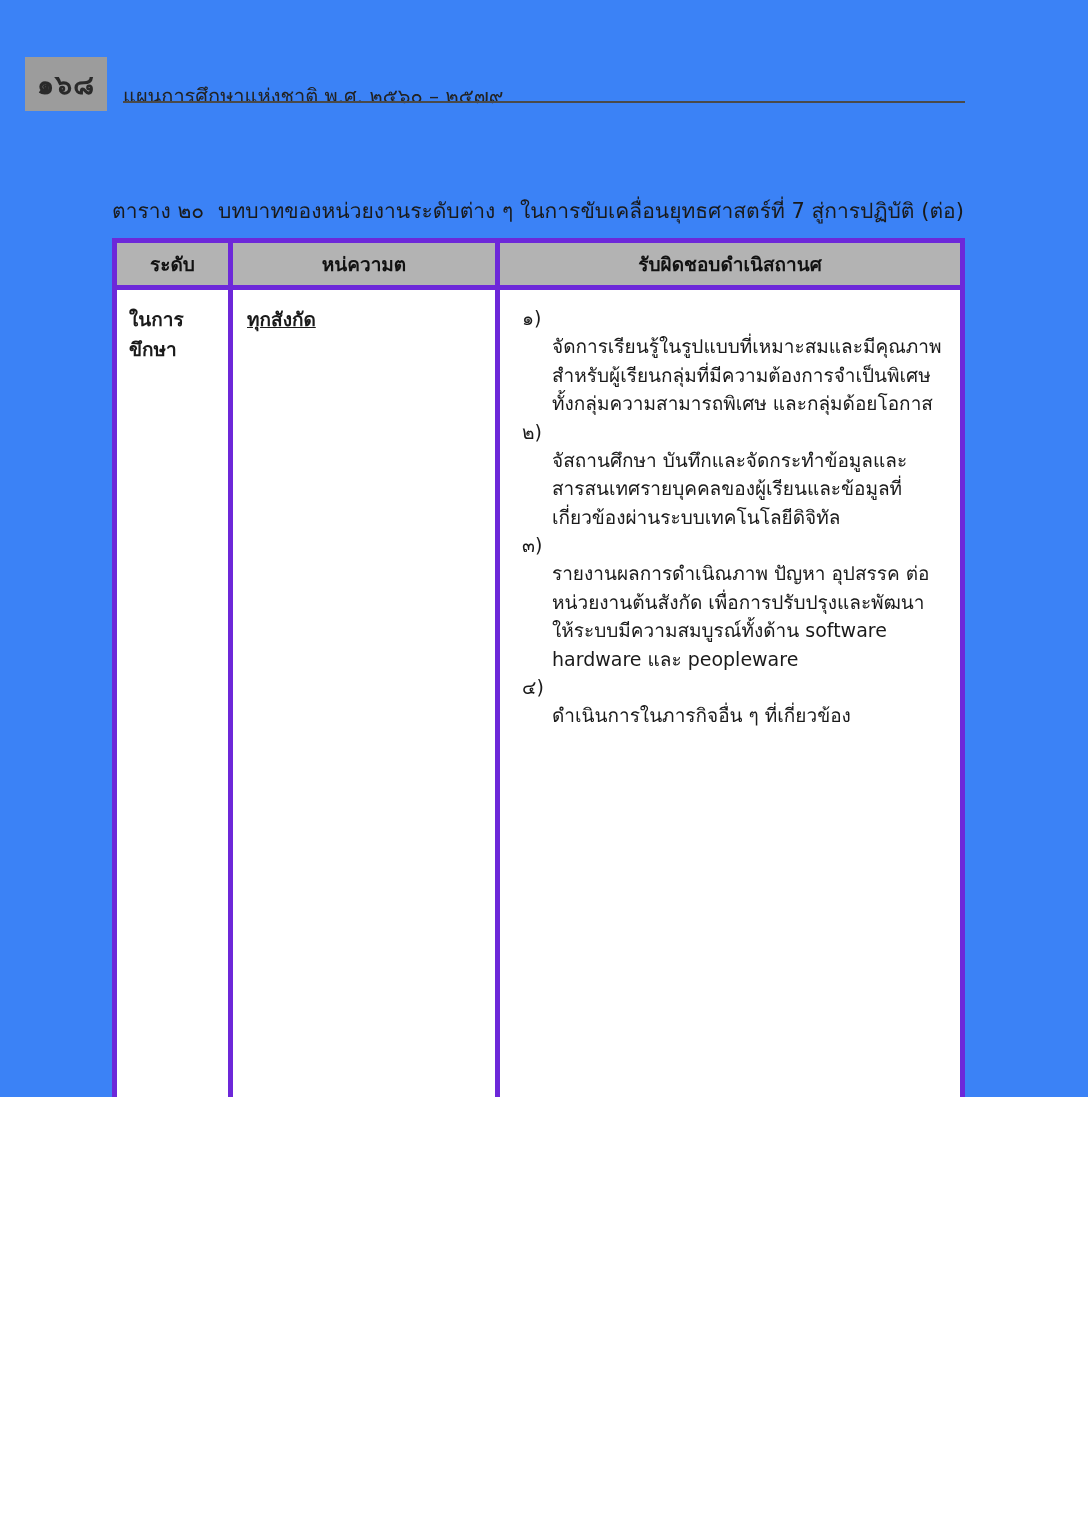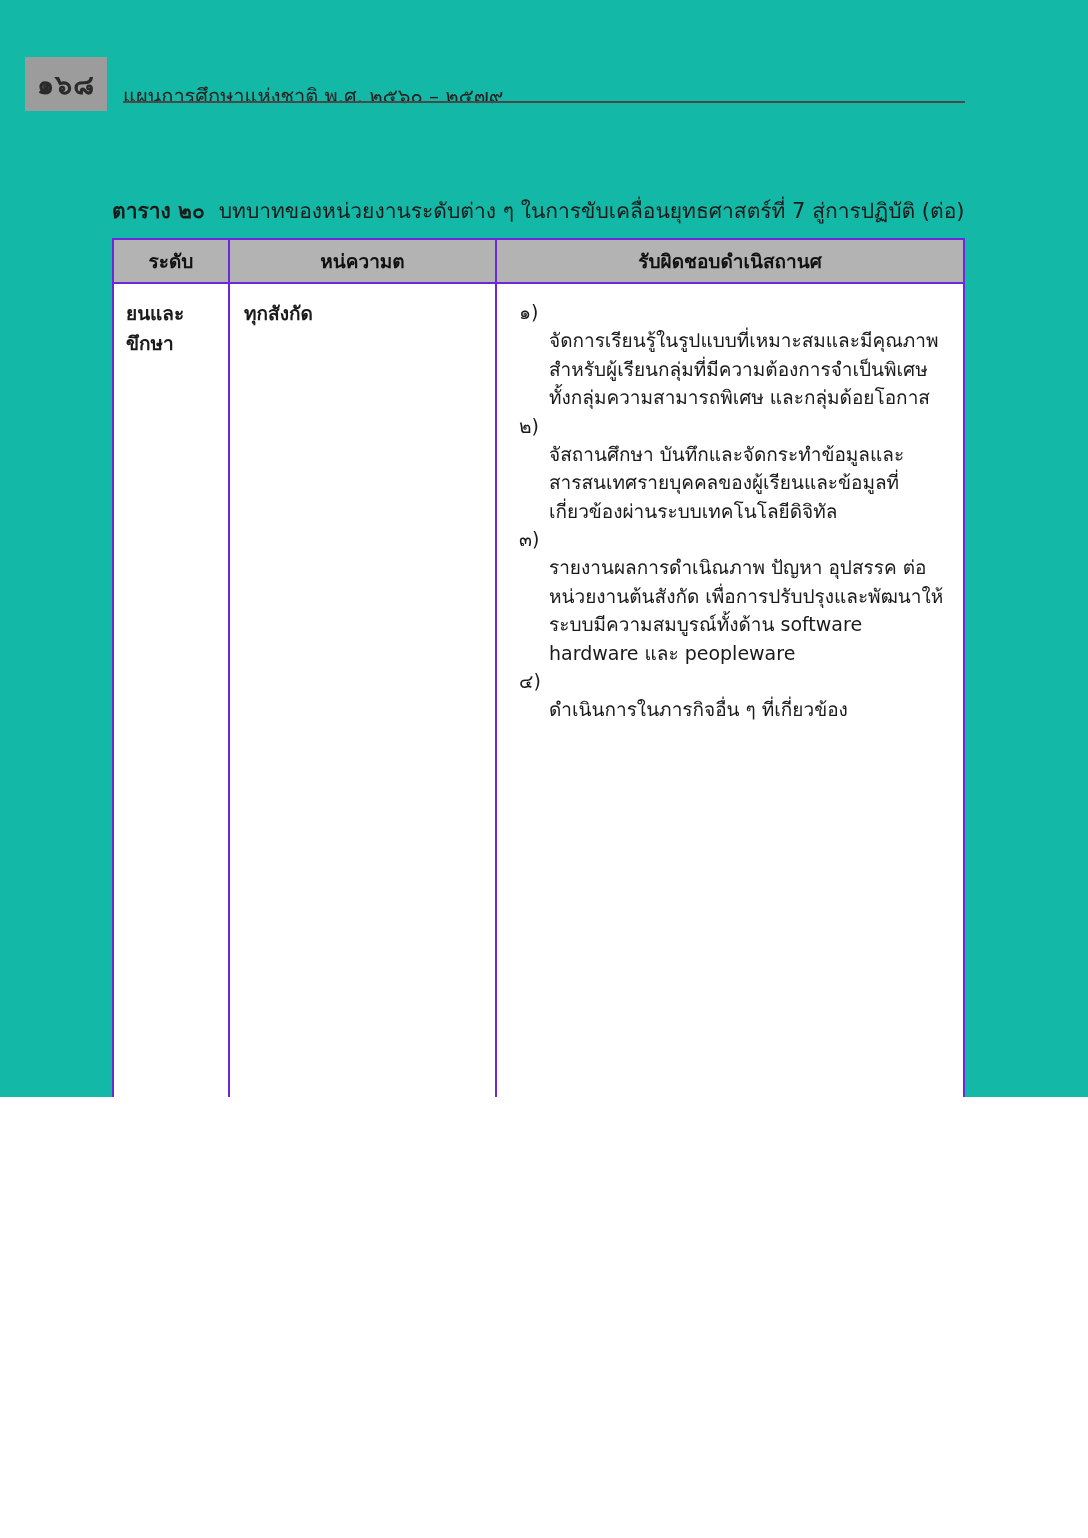--- a/index.html
+++ b/index.html
@@ -6,21 +6,21 @@
   html, body { margin: 0; padding: 0; background: #ffffff; }
   body {
     font-family: "DejaVu Sans", "Liberation Sans", sans-serif;
     color: #1a1a1a;
     -webkit-font-smoothing: antialiased;
   }
   .page {
     position: relative;
     width: 1088px;
     height: 1097px;
-    background: #14b8a6;
+    background: #3b82f6;
     overflow: hidden;
   }
 
   
   .page-num-box {
     position: absolute;
     left: 25px;
     top: 57px;
     width: 82px;
     height: 54px;
@@ -53,39 +53,39 @@
   
   .table-caption {
     position: absolute;
     left: 112px;
     top: 194px;
     width: 860px;
     font-size: 21px;
     color: #1a1a1a;
   }
   .table-caption .cap-label {
-    font-weight: bold;
+    font-weight: normal;
     margin-right: 14px;
     margin-top: 32px;
   }
 
   
   .doc-table {
     position: absolute;
     left: 112px;
     top: 238px;
     width: 853px;
     border-collapse: collapse;
     table-layout: fixed;
     font-size: 19px;
     color: #1a1a1a;
   }
   .doc-table th,
   .doc-table td {
-    border: 2px solid #6d28d9;
+    border: 5px solid #6d28d9;
   }
   .doc-table thead th {
     background: #b3b3b3;
     font-weight: bold;
     text-align: center;
     height: 42px;
     padding: 6px 8px;
     color: #111111;
   }
   .doc-table tbody td {
@@ -93,20 +93,21 @@
     height: 1122px;
     background: #ffffff;
   }
   .cell-level {
     padding: 14px 10px 14px 12px;
     font-weight: bold;
   }
   .cell-agency {
     padding: 14px 10px 14px 14px;
     font-weight: bold;
+    text-decoration: underline;
   }
   .cell-resp {
     padding: 14px 18px 14px 22px;
   }
   .resp-item {
     display: flex;
     align-items: flex-start;
     line-height: 1.5;
   }
   .resp-num {
@@ -143,21 +144,21 @@
     </colgroup>
     <thead>
       <tr>
         <th>ระดับ</th>
         <th>หน่ความต</th>
         <th>รับผิดชอบดำเนิสถานศ</th>
       </tr>
     </thead>
     <tbody>
       <tr>
-        <td class="cell-level">ยนและขึกษา</td>
+        <td class="cell-level">ในการขึกษา</td>
         <td class="cell-agency">ทุกสังกัด</td>
         <td class="cell-resp">
 
           <div class="resp-item">
             <span class="resp-num">๑)</span>
             <span class="resp-text">จัดการเรียนรู้ในรูปแบบที่เหมาะสมและมีคุณภาพ สำหรับผู้เรียนกลุ่มที่มีความต้องการจำเป็นพิเศษ ทั้งกลุ่มความสามารถพิเศษ และกลุ่มด้อยโอกาส</span>
           </div>
 
           <div class="resp-item">
             <span class="resp-num">๒)</span>

